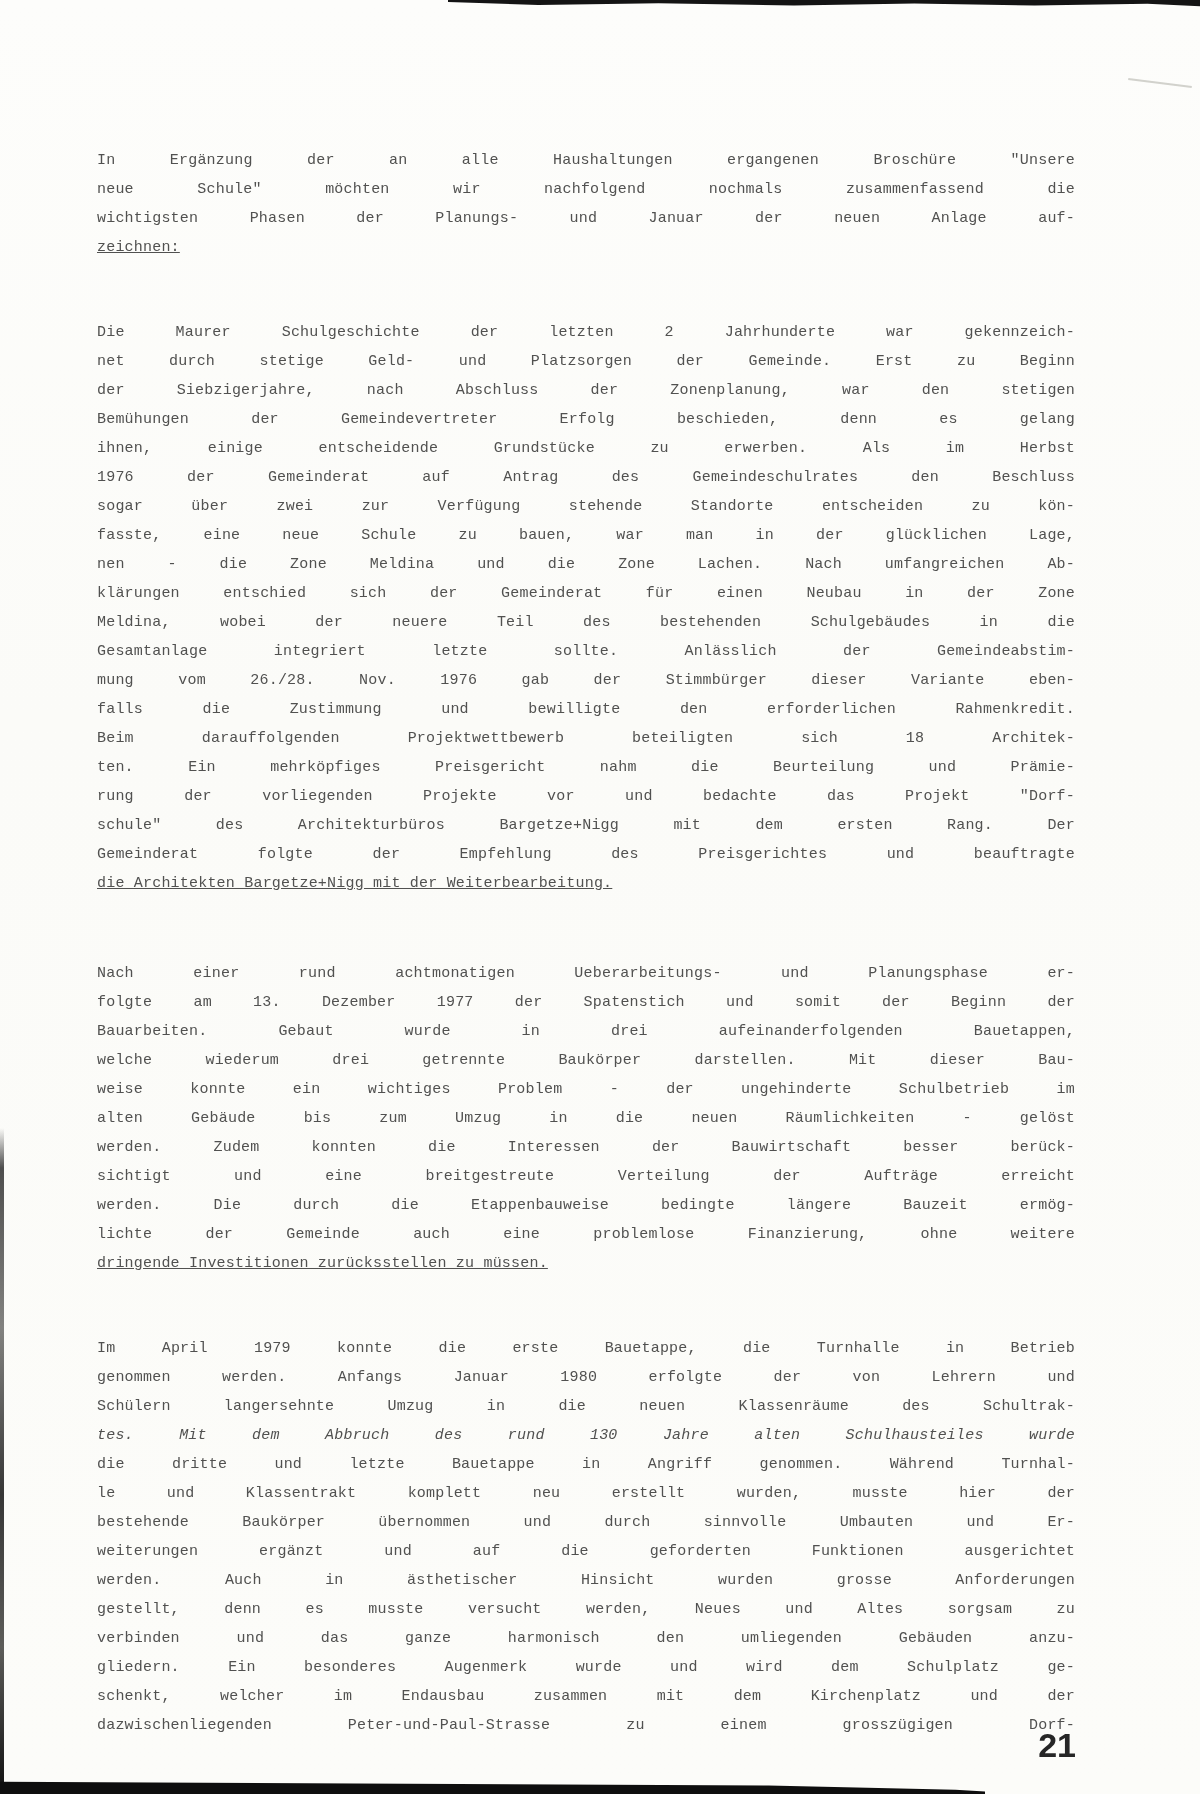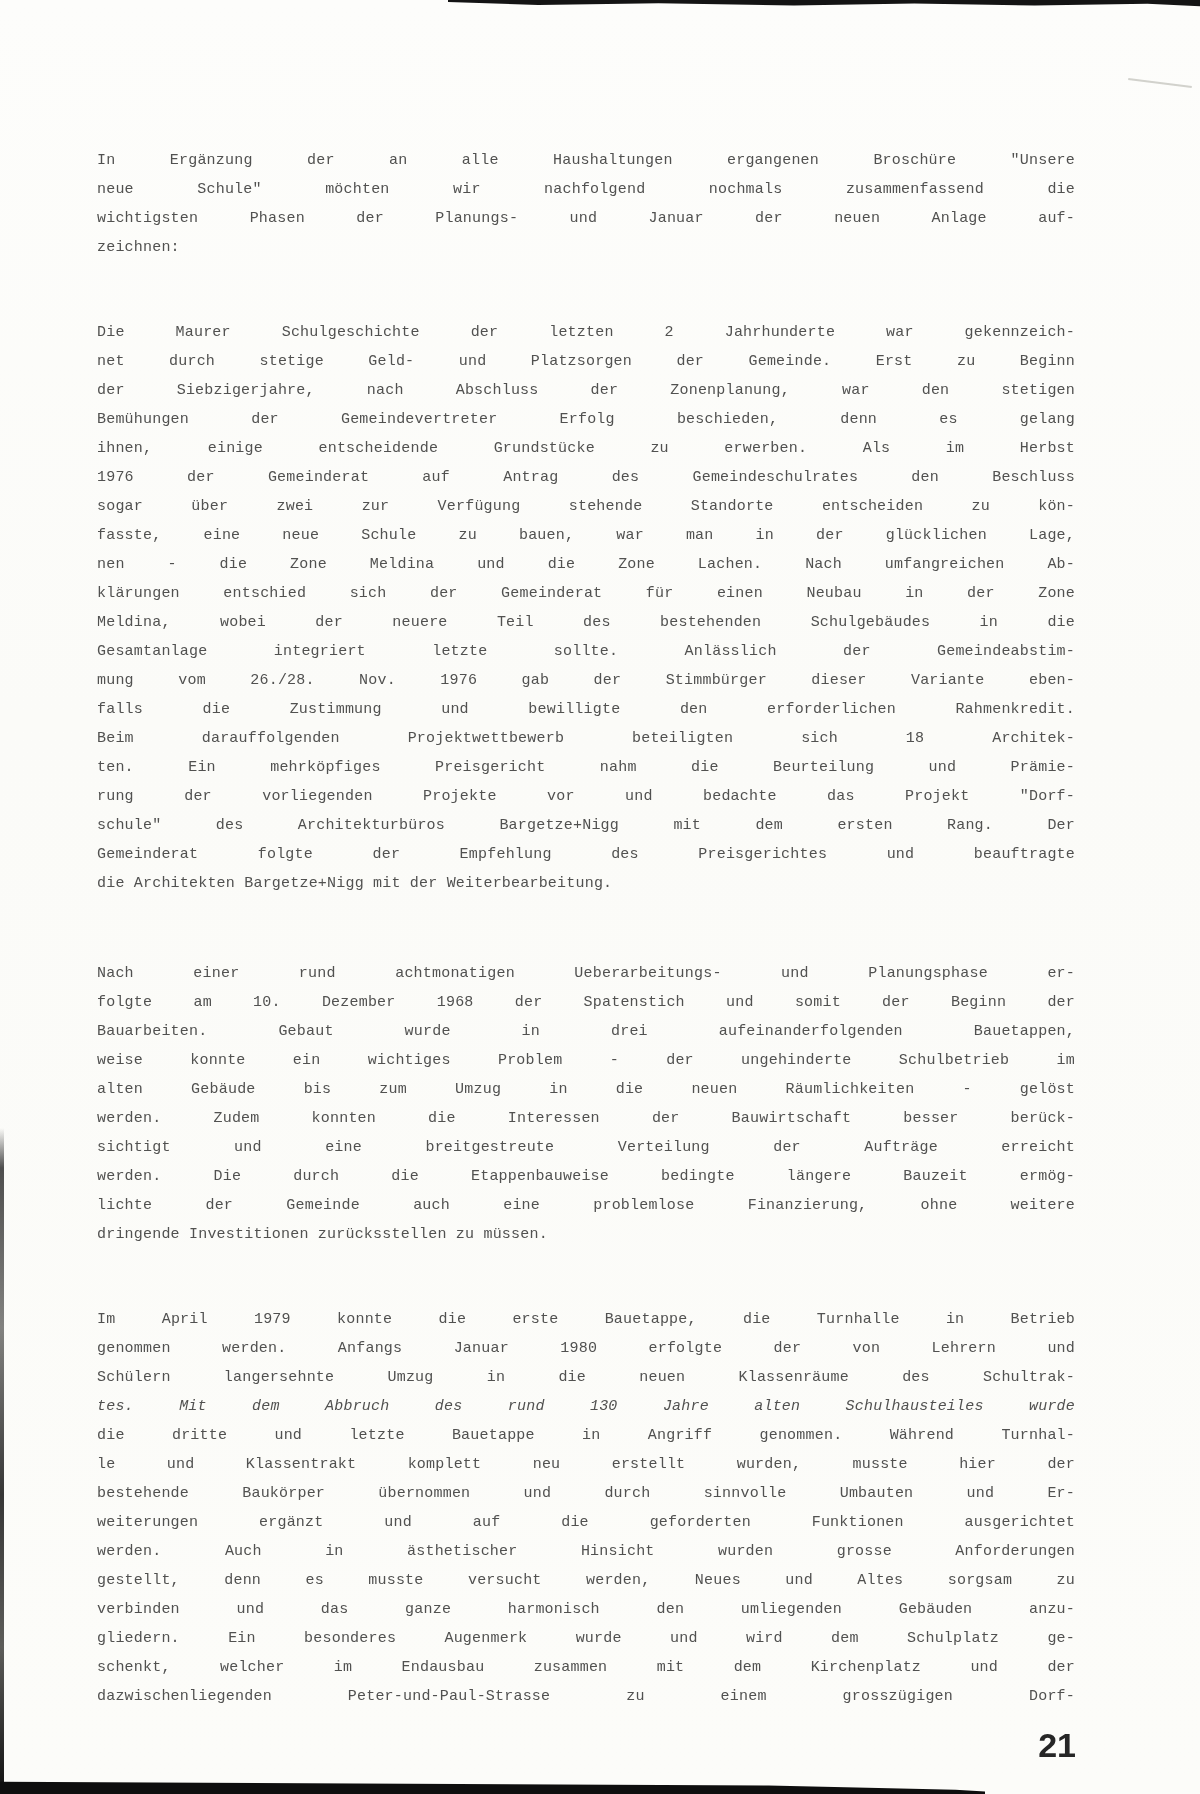--- a/index.html
+++ b/index.html
@@ -78,20 +78,21 @@
     line-height: 29px;
     color: #515150;
     letter-spacing: 0.2px;
     text-align: justify;
     text-align-last: justify;
     white-space: normal;
   }
   .line.no-just {
     text-align: right;
     text-align-last: left;
+    text-decoration: underline;
   }
   .page-number {
     position: absolute;
     right: 124px;
     top: 1726px;
     font-family: "Liberation Sans", sans-serif;
     font-weight: 700;
     font-size: 34px;
     line-height: 38px;
     color: #262626;
@@ -131,22 +132,23 @@
         <div class="line" style="color: rgb(81, 81, 80);">falls die Zustimmung und bewilligte den erforderlichen Rahmenkredit.</div>
         <div class="line" style="color: rgb(81, 81, 80);">Beim darauffolgenden Projektwettbewerb beteiligten sich 18 Architek-</div>
         <div class="line" style="color: rgb(81, 81, 80);">ten. Ein mehrköpfiges Preisgericht nahm die Beurteilung und Prämie-</div>
         <div class="line" style="color: rgb(81, 81, 80);">rung der vorliegenden Projekte vor und bedachte das Projekt "Dorf-</div>
         <div class="line" style="color: rgb(81, 81, 80);">schule" des Architekturbüros Bargetze+Nigg mit dem ersten Rang. Der</div>
         <div class="line" style="color: rgb(81, 81, 80);">Gemeinderat folgte der Empfehlung des Preisgerichtes und beauftragte</div>
         <div class="line no-just" style="color: rgb(81, 81, 80);">die Architekten Bargetze+Nigg mit der Weiterbearbeitung.</div>
       </div>
       <div class="para">
         <div class="line" style="color: rgb(81, 81, 80);">Nach einer rund achtmonatigen Ueberarbeitungs- und Planungsphase er-</div>
-        <div class="line" style="color: rgb(81, 81, 80);">folgte am 10. Dezember 1968 der Spatenstich und somit der Beginn der</div>
+        <div class="line" style="color: rgb(81, 81, 80);">folgte am 13. Dezember 1977 der Spatenstich und somit der Beginn der</div>
         <div class="line" style="color: rgb(81, 81, 80);">Bauarbeiten. Gebaut wurde in drei aufeinanderfolgenden Bauetappen,</div>
+        <div class="line" style="color: rgb(81, 81, 80);">welche wiederum drei getrennte Baukörper darstellen. Mit dieser Bau-</div>
         <div class="line" style="color: rgb(81, 81, 80);">weise konnte ein wichtiges Problem - der ungehinderte Schulbetrieb im</div>
         <div class="line" style="color: rgb(81, 81, 80);">alten Gebäude bis zum Umzug in die neuen Räumlichkeiten - gelöst</div>
         <div class="line" style="color: rgb(81, 81, 80);">werden. Zudem konnten die Interessen der Bauwirtschaft besser berück-</div>
         <div class="line" style="color: rgb(81, 81, 80);">sichtigt und eine breitgestreute Verteilung der Aufträge erreicht</div>
         <div class="line" style="color: rgb(81, 81, 80);">werden. Die durch die Etappenbauweise bedingte längere Bauzeit ermög-</div>
         <div class="line" style="color: rgb(81, 81, 80);">lichte der Gemeinde auch eine problemlose Finanzierung, ohne weitere</div>
         <div class="line no-just" style="color: rgb(81, 81, 80);">dringende Investitionen zurücksstellen zu müssen.</div>
       </div>
       <div class="para">
         <div class="line" style="color: rgb(81, 81, 80);">Im April 1979 konnte die erste Bauetappe, die Turnhalle in Betrieb</div>

